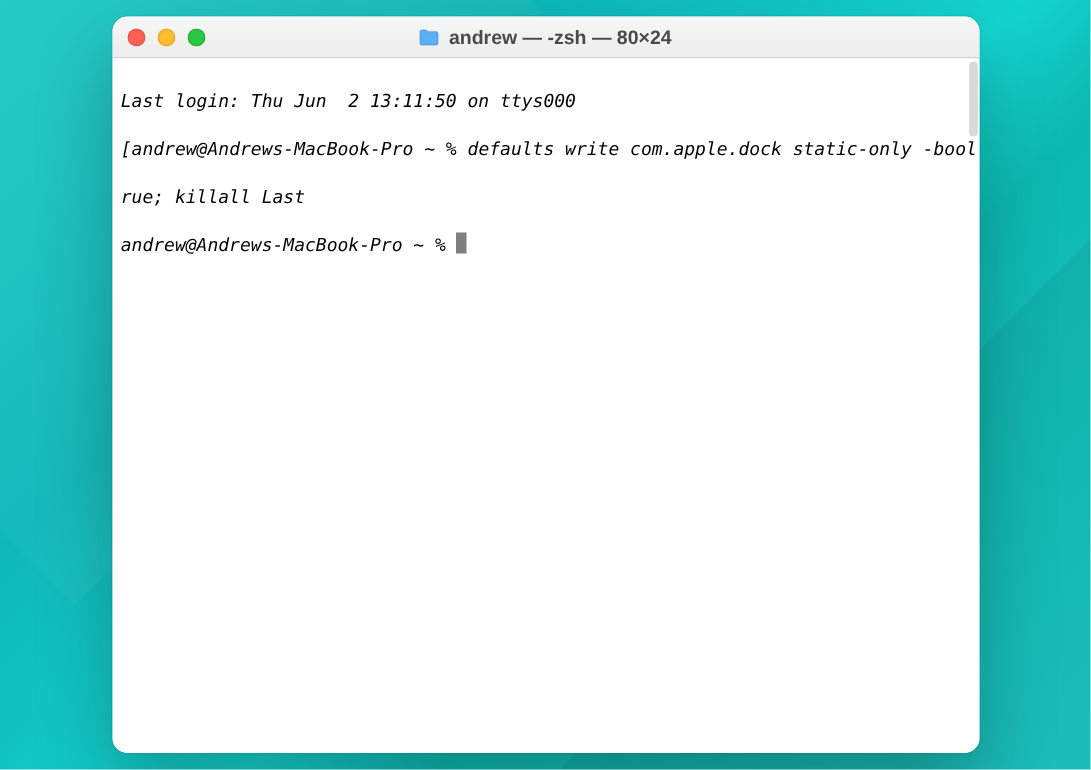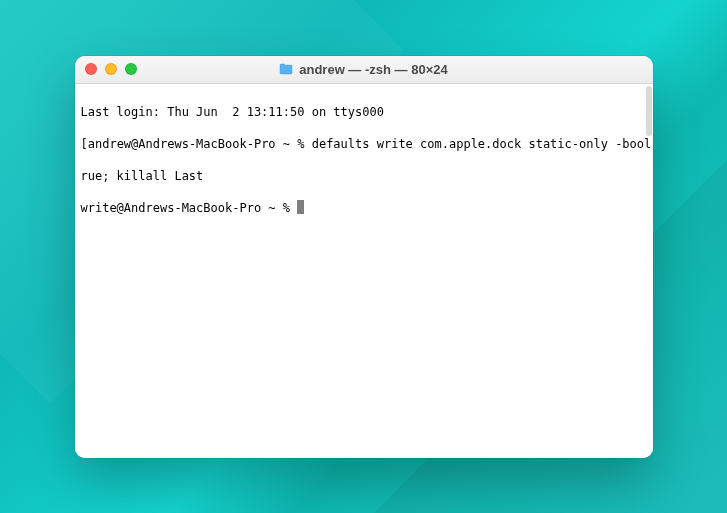--- a/index.html
+++ b/index.html
@@ -19,21 +19,21 @@
       overflow: hidden;
     }
     .bg-shape {
       position: absolute;
       background: rgba(255,255,255,0.04);
     }
     .bg1 { width: 500px; height: 500px; transform: rotate(45deg); left: -200px; top: -200px; }
     .bg2 { width: 500px; height: 500px; transform: rotate(45deg); right: -250px; bottom: -250px; background: rgba(0,0,0,0.05); }
     .window {
       width: 578px;
-      height: 402px;
+      height: 491px;
       background: #ffffff;
       border-radius: 10px;
       box-shadow: 0 25px 50px rgba(0,0,0,0.25), 0 0 0 1px rgba(0,0,0,0.05);
       overflow: hidden;
       display: flex;
       flex-direction: column;
       position: relative;
       z-index: 10;
     }
     .titlebar {
@@ -88,20 +88,21 @@
       font-family: "SF Mono", "Menlo", "Monaco", "Consolas", monospace;
       font-size: 12px;
       line-height: 16px;
       color: #000000;
       white-space: pre;
       overflow: hidden;
       position: relative;
     }
     .term-line {
       white-space: pre;
+      font-style: italic;
     }
     .cursor {
       display: inline-block;
       width: 7px;
       height: 14px;
       background: #7f7f7f;
       vertical-align: text-bottom;
       margin-bottom: 1px;
     }
     .scrollbar {
@@ -136,16 +137,16 @@
           <path d="M1 2.2 C1 1.5 1.5 1 2.2 1 L5.2 1 L6.3 2.1 L11.8 2.1 C12.5 2.1 13 2.6 13 3.3 L13 9.8 C13 10.5 12.5 11 11.8 11 L2.2 11 C1.5 11 1 10.5 1 9.8 Z" fill="#5ab0f0" stroke="#3a8ed6" stroke-width="0.4"></path>
         </svg>
       </span>
       <span>andrew — -zsh — 80×24</span>
     </div>
   </div>
   <div class="terminal-body">
 <div class="term-line"><span>Last login: Thu Jun  2 13:11:50 on ttys000</span></div>
 <div class="term-line"><span class="bracket">[</span><span>andrew@Andrews-MacBook-Pro ~ % defaults write com.apple.dock static-only -bool t</span></div>
 <div class="term-line"><span>rue; killall Last</span></div>
-<div class="term-line"><span>write@Andrews-MacBook-Pro ~ % </span><span class="cursor"></span></div>
+<div class="term-line"><span>andrew@Andrews-MacBook-Pro ~ % </span><span class="cursor"></span></div>
   </div>
   <div class="scrollbar"></div>
 </div>
 
 </body></html>

